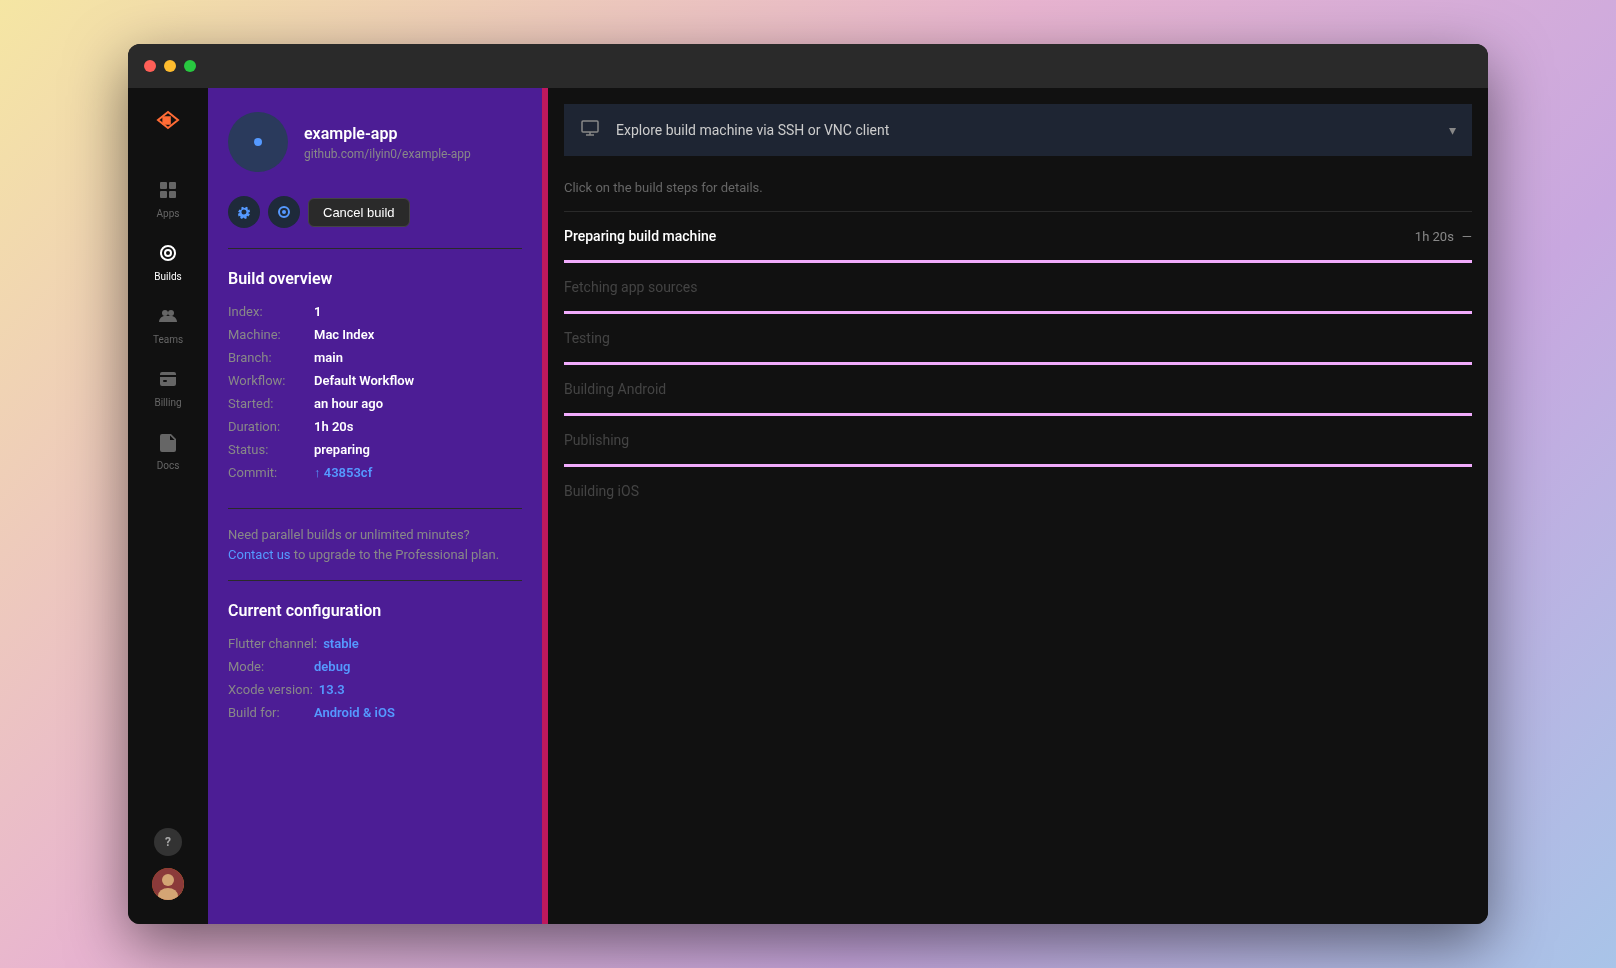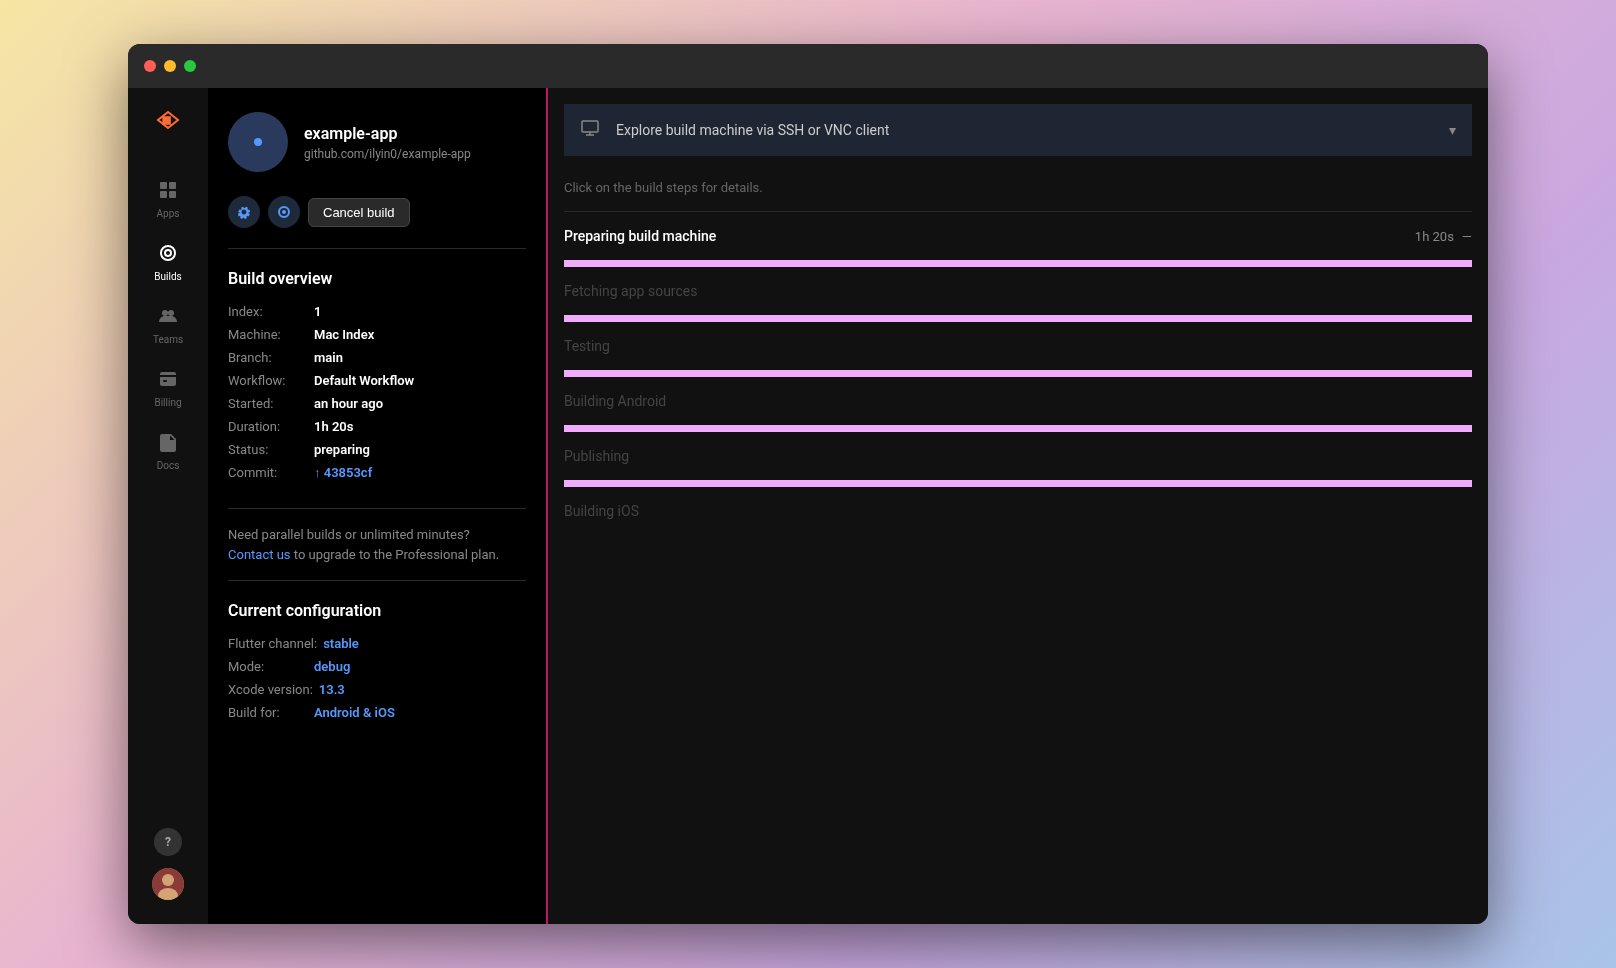--- a/index.html
+++ b/index.html
@@ -139,22 +139,22 @@
       background: linear-gradient(135deg, #8b4513, #d2691e, #cd853f);
       display: flex;
       align-items: center;
       justify-content: center;
       font-size: 14px;
     }
 
     
     .left-panel {
       width: 340px;
-      background: #000000;
-      border-right: 2px solid #be185d;
+      background: #4c1d95;
+      border-right: 6px solid #be185d;
       overflow-y: auto;
       flex-shrink: 0;
     }
 
     .app-header {
       padding: 24px 20px;
       display: flex;
       align-items: center;
       gap: 16px;
     }
@@ -327,21 +327,21 @@
       background: #2a2a2a;
       margin: 0 16px;
     }
 
     .build-steps {
       padding: 0 16px;
     }
 
     .step-item {
       padding: 16px 0;
-      border-bottom: 7px solid #f0abfc;
+      border-bottom: 3px solid #f0abfc;
       display: flex;
       align-items: center;
       justify-content: space-between;
     }
 
     .step-item:last-child {
       border-bottom: none;
     }
 
     .step-name {

